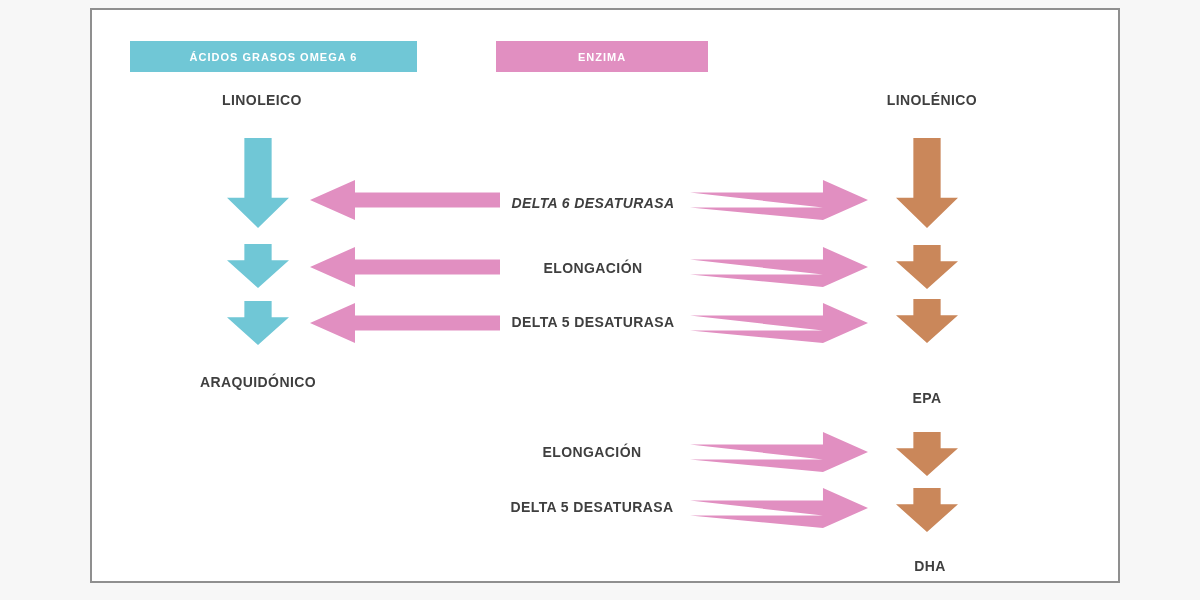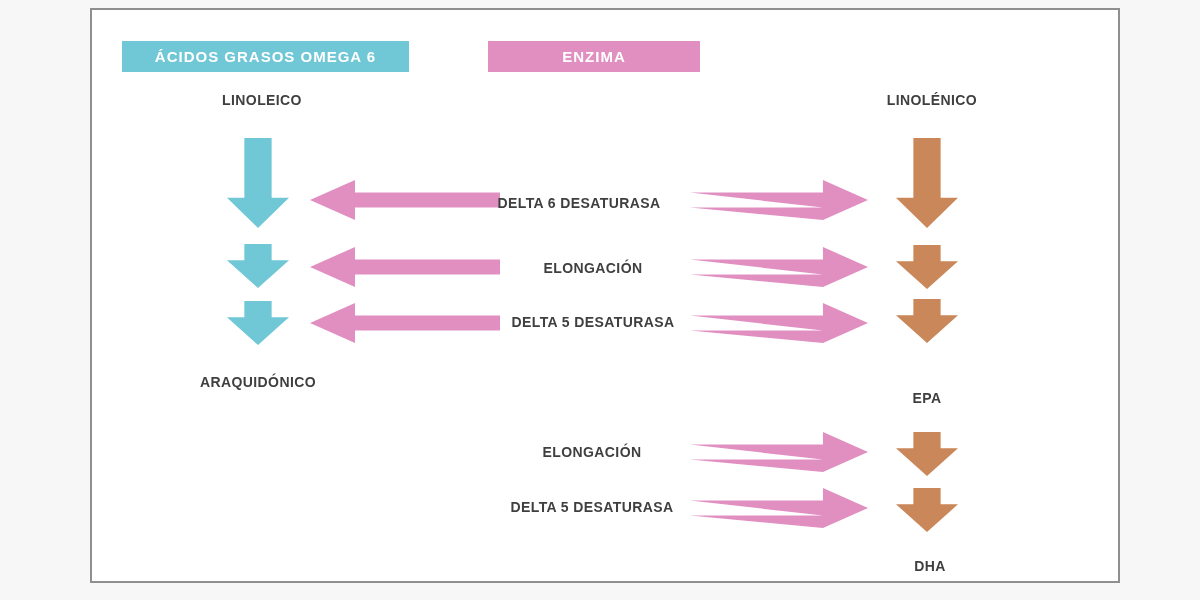--- a/index.html
+++ b/index.html
@@ -18,23 +18,24 @@
     left: 90px; top: 8px;
     width: 1030px; height: 575px;
     background: #ffffff;
     border: 2px solid var(--color-frame_border, #8f8f8f);
     box-sizing: border-box;
   }
   .header-box {
     position: absolute;
     display: flex; align-items: center; justify-content: center;
     color: #ffffff;
-    font-size: 15px; font-weight: bold;
+    font-size: 11px; font-weight: bold;
     letter-spacing: 1px;
     white-space: nowrap;
+    margin-left: 8px;
   }
   .hdr-omega6 { left: 122px; top: 41px; width: 287px; height: 31px; background: var(--color-omega6, #70c7d6); }
   .hdr-enzyme { left: 488px; top: 41px; width: 212px; height: 31px; background: var(--color-enzyme, #e18fc1); }
   .hdr-omega3 { left: 767px; top: 41px; width: 322px; height: 31px; background: var(--color-omega3, #ca875a); }
   .lbl {
     position: absolute;
     transform: translateX(-50%);
     color: var(--color-text, #3f3f3f);
     font-size: 14px; font-weight: bold;
     letter-spacing: 0.4px;
@@ -81,21 +82,21 @@
   <div class="lbl" style="left:932px; top:92px;">LINOLÉNICO</div>
   <div class="arrow a-orange down-big" style="left:896px; top:138px;"></div>
   <div class="arrow a-orange down-small" style="left:896px; top:245px;"></div>
   <div class="arrow a-orange down-small" style="left:896px; top:299px;"></div>
   <div class="lbl" style="left:927px; top:390px;">EPA</div>
   <div class="arrow a-orange down-small" style="left:896px; top:432px;"></div>
   <div class="arrow a-orange down-small" style="left:896px; top:488px;"></div>
   <div class="lbl" style="left:930px; top:558px;">DHA</div>
 
   <div class="arrow a-pink left-arrow" style="left:310px; top:180px;"></div>
-  <div class="lbl" style="left:579px; top:195px;">DELTA 6 DESATURASA</div>
+  <div class="lbl" style="left:593px; top:195px;font-style:italic;">DELTA 6 DESATURASA</div>
   <div class="arrow a-pink right-arrow" style="left:690px; top:180px;"></div>
 
   <div class="arrow a-pink left-arrow" style="left:310px; top:247px;"></div>
   <div class="lbl" style="left:593px; top:260px;">ELONGACIÓN</div>
   <div class="arrow a-pink right-arrow" style="left:690px; top:247px;"></div>
 
   <div class="arrow a-pink left-arrow" style="left:310px; top:303px;"></div>
   <div class="lbl" style="left:593px; top:314px;">DELTA 5 DESATURASA</div>
   <div class="arrow a-pink right-arrow" style="left:690px; top:303px;"></div>
 

